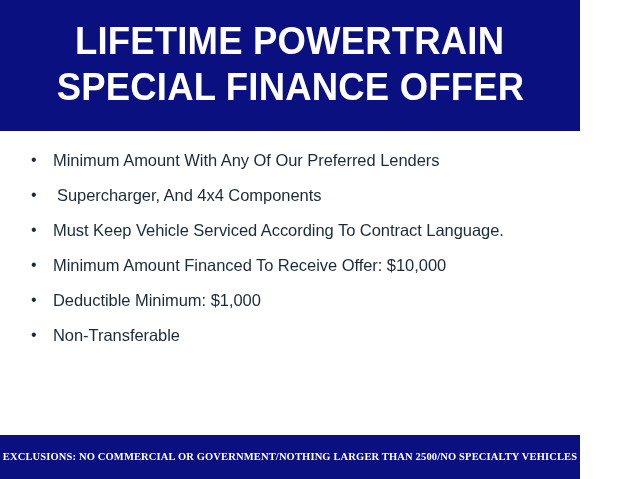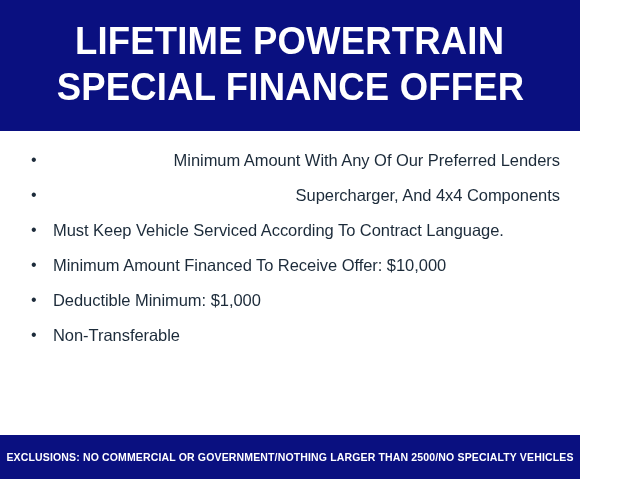--- a/index.html
+++ b/index.html
@@ -80,40 +80,38 @@
     color: #1c2b3a;
     font-size: 16px;
     text-align: left;
   }
   .bullet-text {
     display: block;
   }
   .bullet-cont {
     display: block;
     white-space: nowrap;
-    text-align: right;
   }
   .bullet-cont.extra-indent {
     padding-left: 4px;
-    margin-left: 20px;
   }
   
   .footer-band {
     background: #0a1080;
     height: 44px;
     flex: 0 0 44px;
     display: flex;
     align-items: center;
     justify-content: center;
     box-sizing: border-box;
     padding: 0 8px;
   }
   .footer-text {
     color: #ffffff;
-    font-family: Liberation Sans, sans-serif;
+    font-family: Liberation Serif, serif;
     font-weight: bold;
     font-size: 10.5px;
     letter-spacing: 0.15px;
     text-align: center;
     white-space: nowrap;
     line-height: 14px;
   }
 </style>
 </head>
 <body>

